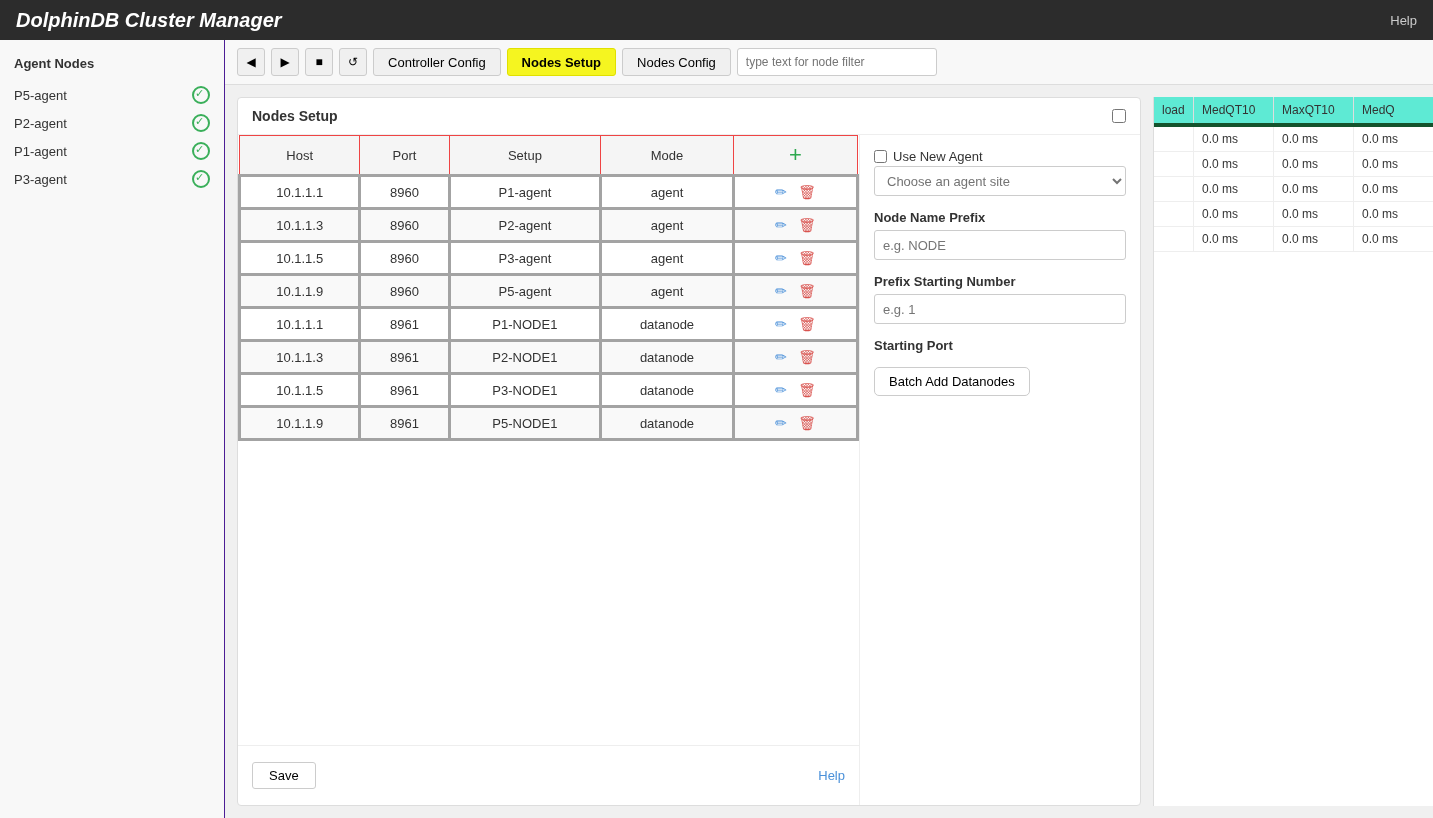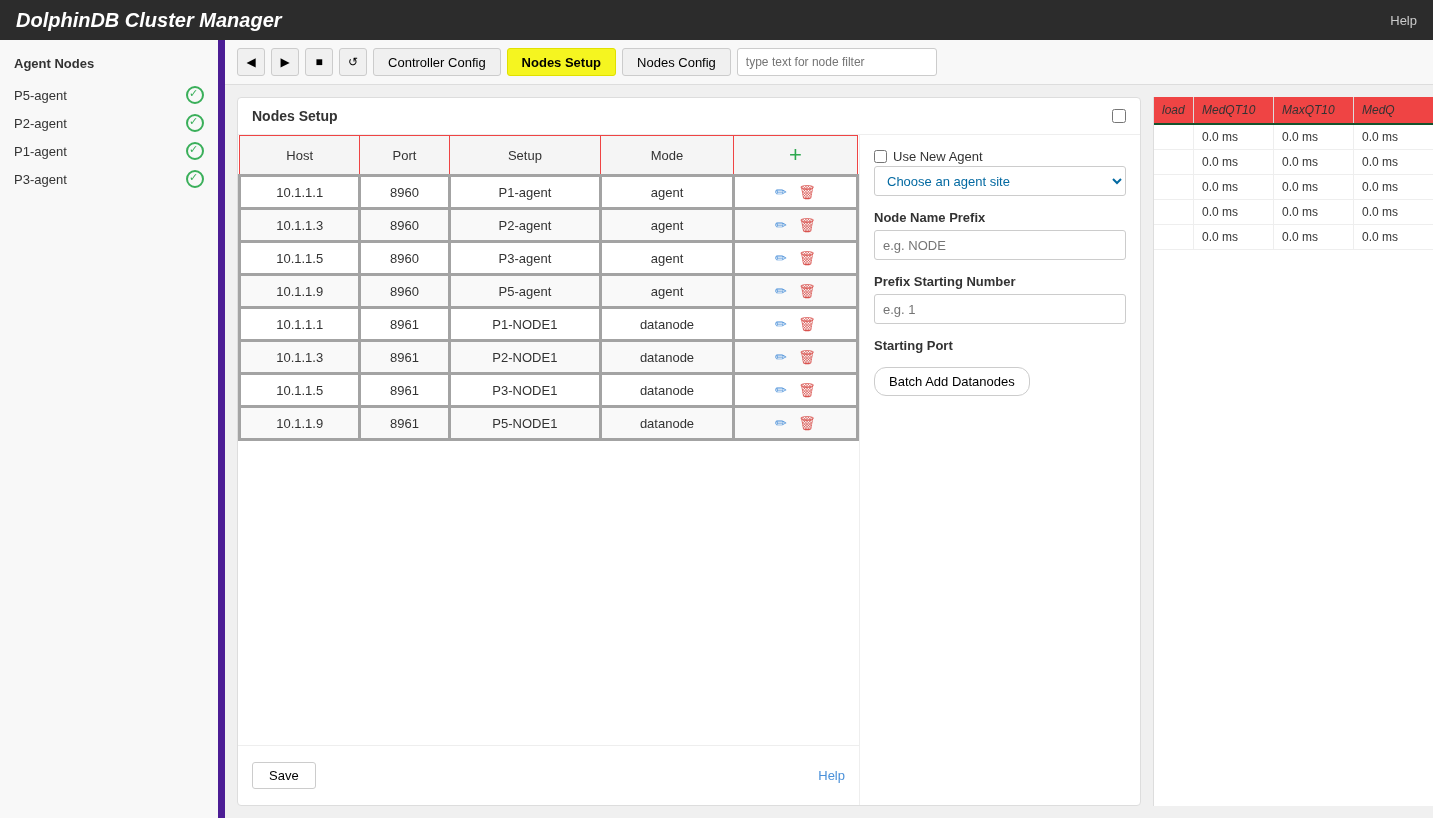--- a/index.html
+++ b/index.html
@@ -18,21 +18,21 @@
     .top-bar-title { font-size: 20px; font-weight: bold; font-style: italic; }
     .top-bar-help { font-size: 13px; color: #ccc; cursor: pointer; }
 
     
     .main-layout { display: flex; height: calc(818px - 40px); }
 
     
     .sidebar {
       width: 225px;
       background: #f8f8f8;
-      border-right: 7px solid #4c1d95;
+      border-right: 1px solid #4c1d95;
       padding: 10px 0;
       flex-shrink: 0;
     }
     .sidebar-title {
       font-weight: bold;
       font-size: 13px;
       padding: 6px 14px 10px 14px;
       color: #333;
     }
     .sidebar-scroll {
@@ -260,26 +260,26 @@
       margin-bottom: 14px;
     }
     .agent-select {
       flex: 1;
       border: 1px solid #ccc;
       border-radius: 3px;
       padding: 4px 8px;
       font-size: 13px;
       height: 30px;
       background: #fff;
-      color: #0369a1;
+      color: #737373;
     }
     .batch-btn {
       background: #fff;
       border: 1px solid #ccc;
-      border-radius: 12px;
+      border-radius: 5px;
       padding: 6px 14px;
       cursor: pointer;
       font-size: 13px;
       white-space: nowrap;
     }
     .panel-checkbox {
       width: 14px;
       height: 14px;
     }
   </style>
@@ -474,21 +474,21 @@
             </div>
 
             <button class="batch-btn">Batch Add Datanodes</button>
 
           </div>
 
         </div>
       </div>
 
       <div style="width:280px; flex-shrink:0; background:#fff; border-left:1px solid #ddd; overflow:hidden; margin-top:12px; margin-bottom:12px; margin-right:0;">
-        <div style="background:#ef4444; border-bottom:2px solid #14532d; display:flex;font-style:italic;">
+        <div style="background:#5eead4; border-bottom:4px solid #14532d; display:flex;">
           <div style="padding:6px 8px; font-size:12px; border-right:1px solid #ddd; width:40px;">load</div>
           <div style="padding:6px 8px; font-size:12px; border-right:1px solid #ddd; flex:1;">MedQT10</div>
           <div style="padding:6px 8px; font-size:12px; border-right:1px solid #ddd; flex:1;">MaxQT10</div>
           <div style="padding:6px 8px; font-size:12px; flex:1;">MedQ</div>
         </div>
         <div id="right-data-tbody">
 
         <div style="display: flex; border-bottom: 1px solid rgb(238, 238, 238); font-size: 12px;">
     <div style="padding:5px 8px; border-right:1px solid #eee; width:40px;"></div>
     <div style="padding:5px 8px; border-right:1px solid #eee; flex:1;">0.0 ms</div>

